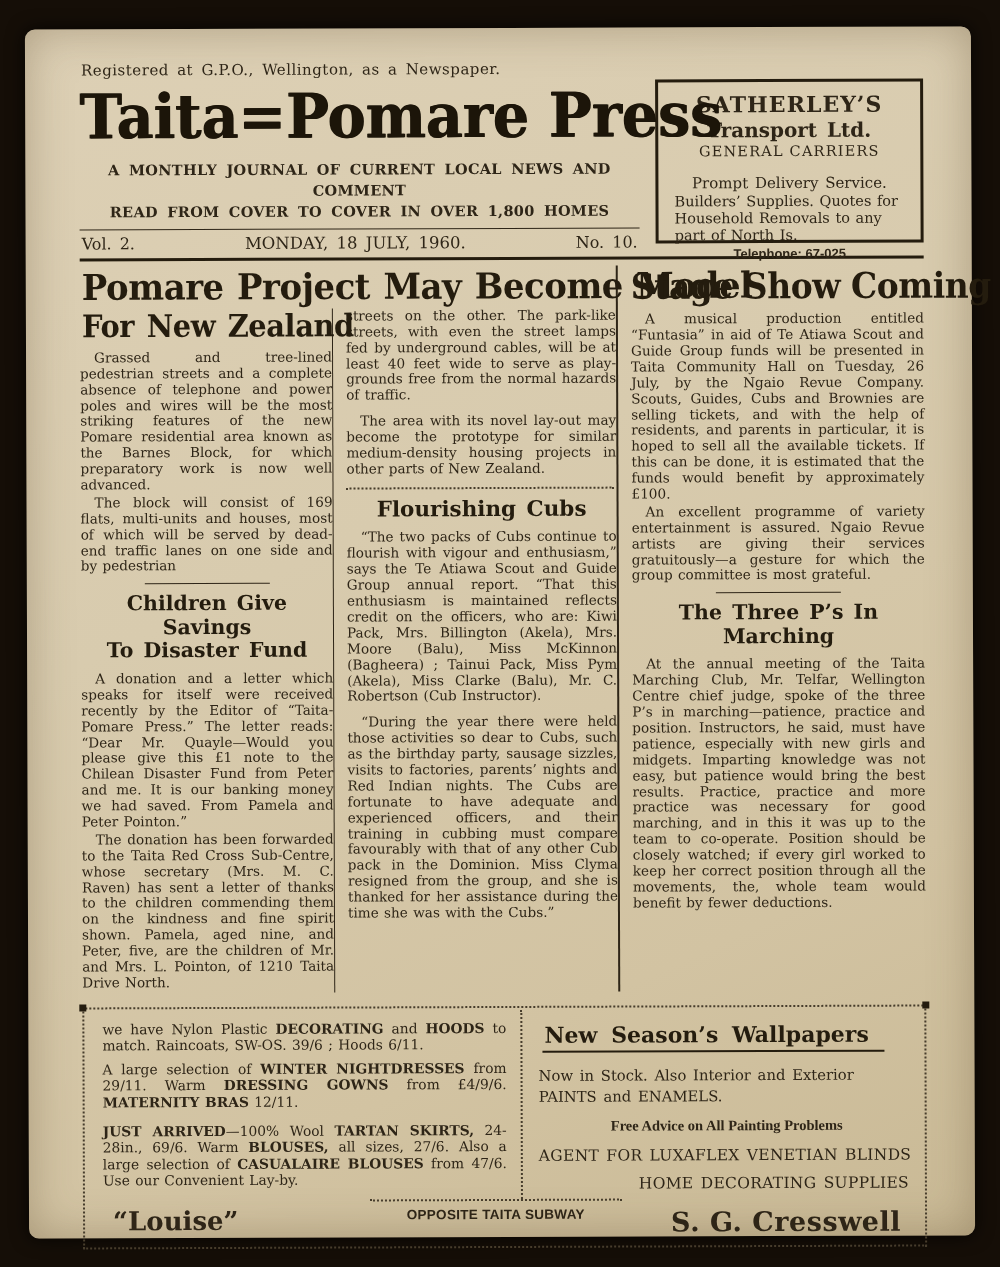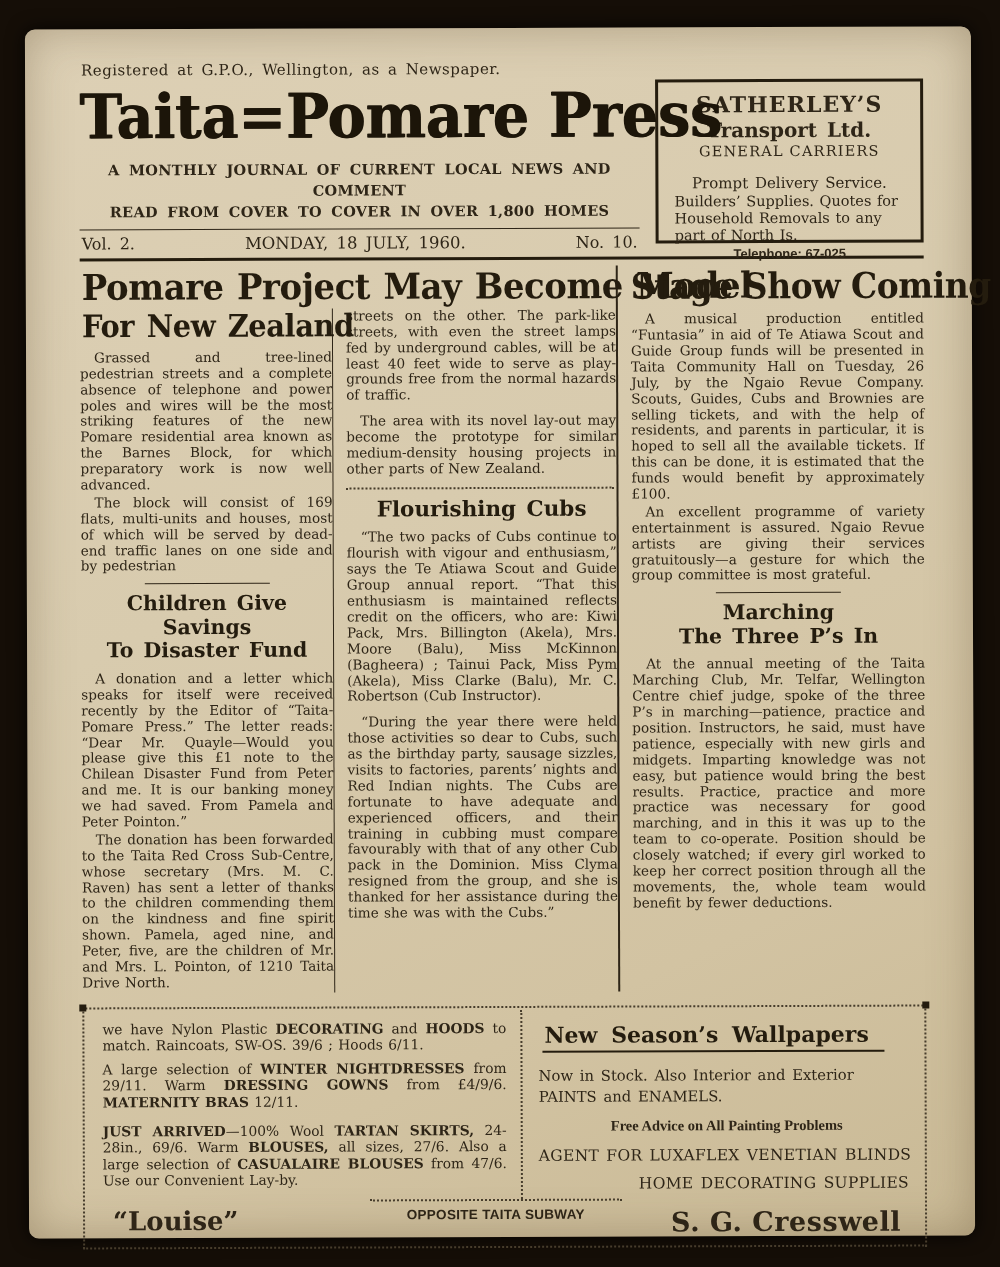--- a/index.html
+++ b/index.html
@@ -166,22 +166,22 @@
 
       </div>
     </div>
 
     <div class="col3">
       <div class="sec-head-lg">Stage Show Coming</div>
       <p class="body-p">A musical production entitled “Funtasia” in aid of Te Atiawa Scout and Guide Group funds will be presented in Taita Community Hall on Tuesday, 26 July, by the Ngaio Revue Company.  Scouts, Guides, Cubs and Brownies are selling tickets, and with the help of residents, and parents in particular, it is hoped to sell all the available tickets.  If this can be done, it is estimated that the funds would benefit by approximately £100.</p>
       <p class="body-p">An excellent programme of variety entertainment is assured.  Ngaio Revue artists are giving their services gratuitously—a gesture for which the group committee is most grateful.</p>
       <div class="short-rule"></div>
       <div class="sec-head">
+        <div>The Three P’s In</div>
         <div>Marching</div>
-        <div>The Three P’s In</div>
       </div>
       <p class="body-p">At the annual meeting of the Taita Marching Club, Mr. Telfar, Wellington Centre chief judge, spoke of the three P’s in marching—patience, practice and position.  Instructors, he said, must have patience, especially with new girls and midgets.  Imparting knowledge was not easy, but patience would bring the best results. Practice, practice and more practice was necessary for good marching, and in this it was up to the team to co-operate. Position should be closely watched; if every girl worked to keep her correct position through all the movements, the, whole team would benefit by fewer deductions.</p>
     </div>
 
   </div>
 
   <div class="ads">
     <div class="corner tl"></div>
     <div class="corner tr"></div>
 

